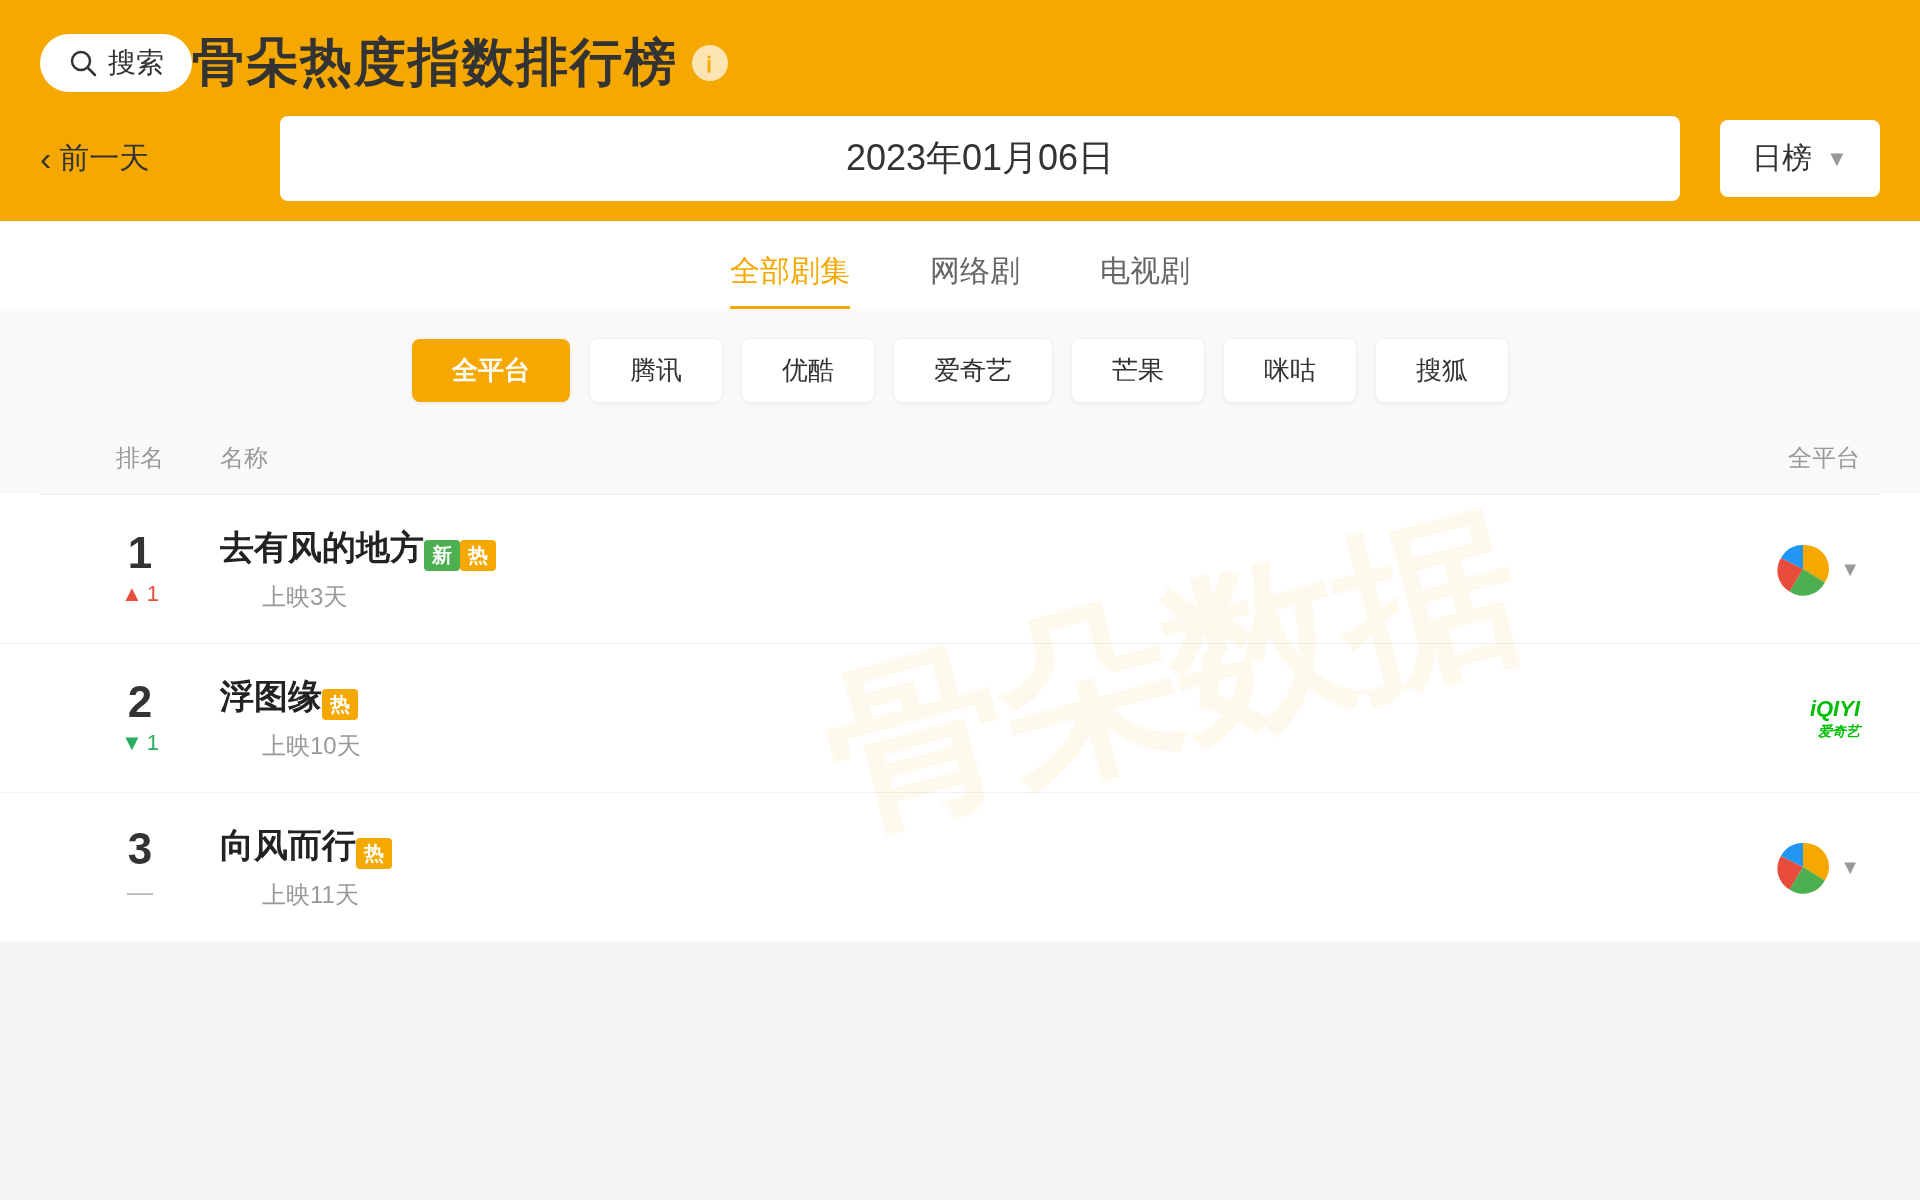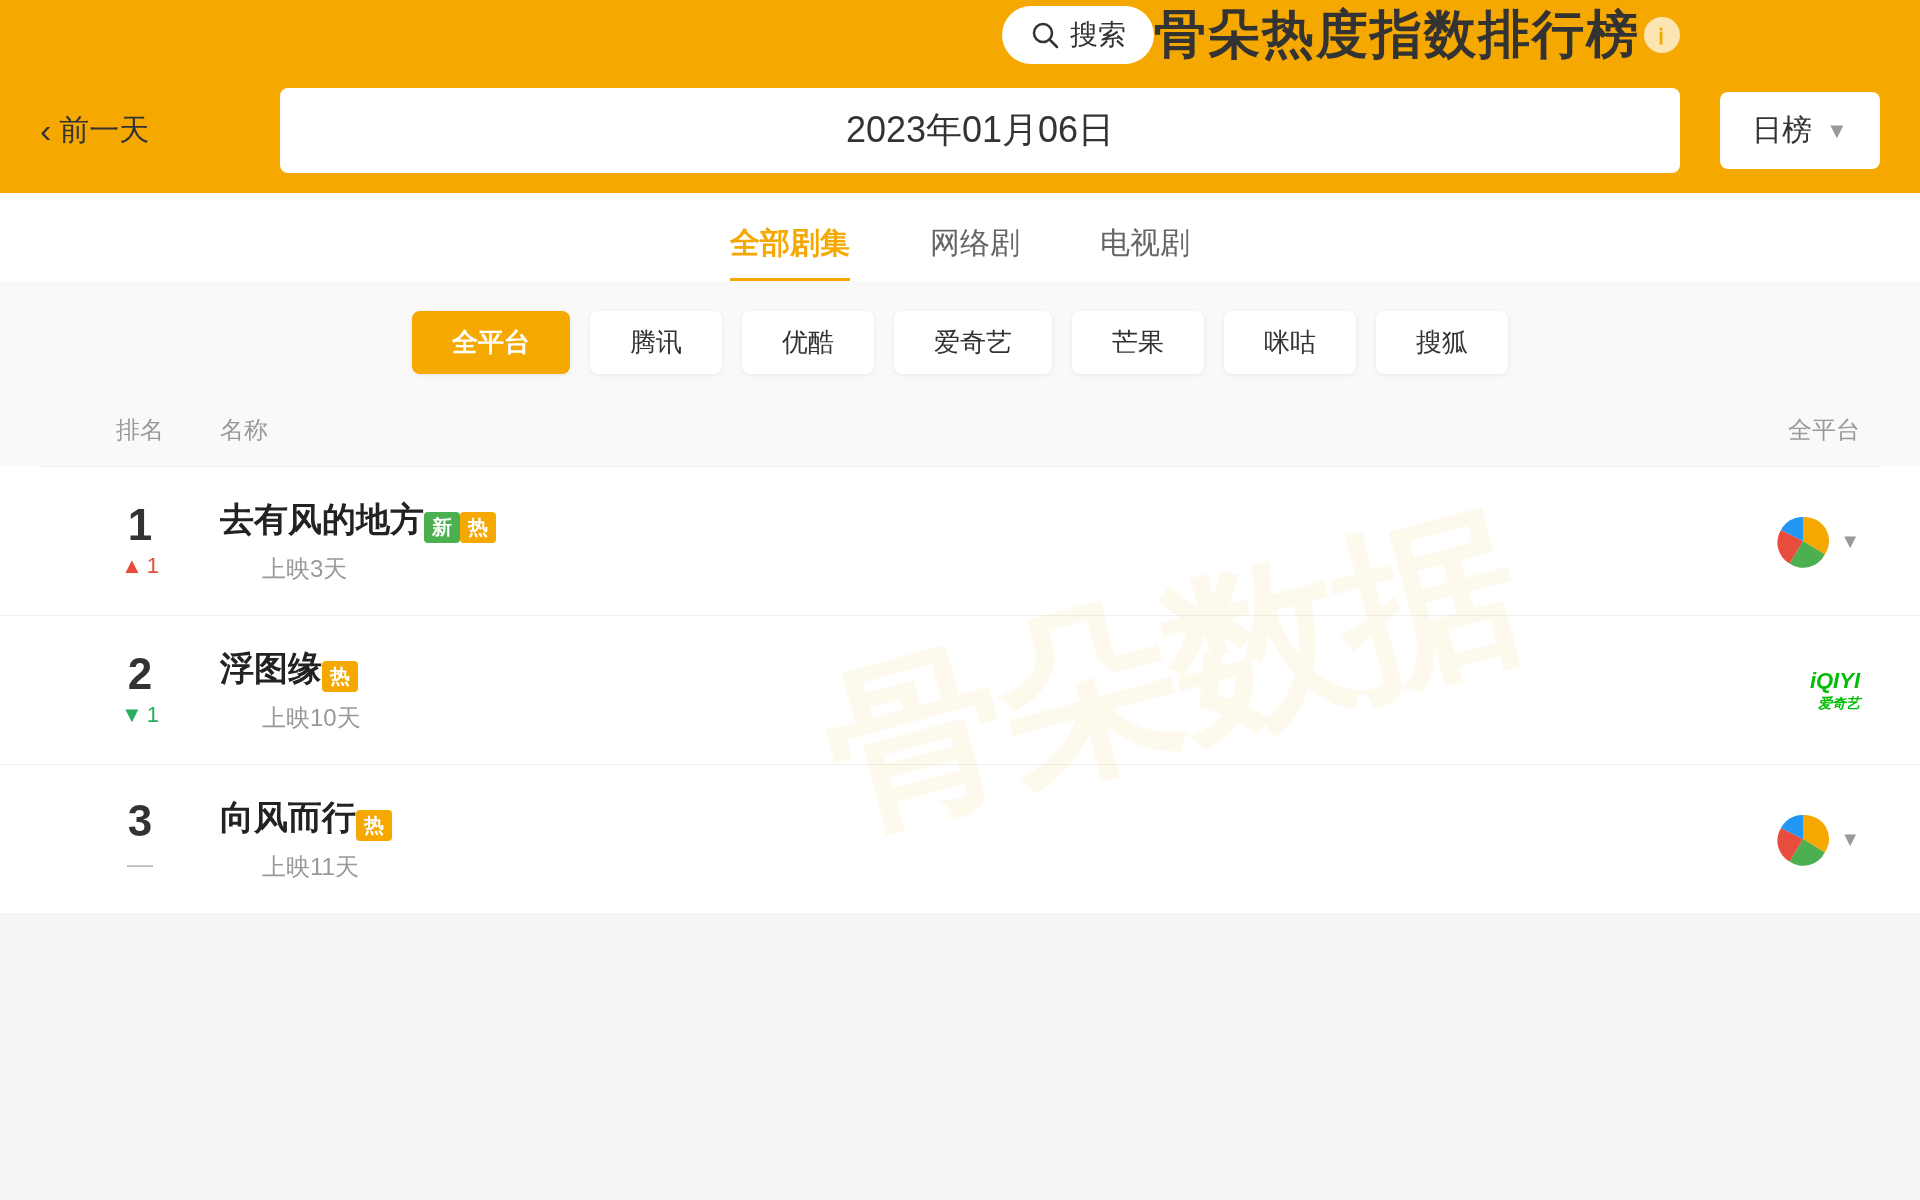--- a/index.html
+++ b/index.html
@@ -7,24 +7,24 @@
       font-family: 'PingFang SC', 'Microsoft YaHei', sans-serif;
       background: #f5f5f5;
       width: 1920px;
       min-height: 1200px;
       overflow-x: hidden;
     }
 
     
     .header {
       background: #F5A800;
-      padding: 0 40px 18px 40px;
-      display: flex;
-      align-items: center;
-      justify-content: flex-end;
+      padding: 28px 40px 18px 40px;
+      display: flex;
+      align-items: center;
+      justify-content: flex-start;
       position: relative;
     }
     .search-btn {
       display: flex;
       align-items: center;
       background: #fff;
       border-radius: 30px;
       padding: 10px 28px;
       gap: 10px;
       cursor: pointer;
@@ -37,21 +37,21 @@
       width: 30px;
       height: 30px;
     }
     .page-title {
       font-size: 52px;
       font-weight: 700;
       color: #333;
       letter-spacing: 2px;
       display: flex;
       align-items: center;
-      gap: 4px;
+      gap: 14px;
     }
     .info-icon {
       width: 36px;
       height: 36px;
       border-radius: 50%;
       background: rgba(255,255,255,0.7);
       display: flex;
       align-items: center;
       justify-content: center;
       font-size: 22px;
@@ -129,21 +129,21 @@
       font-size: 30px;
       color: #666;
       cursor: pointer;
       padding-bottom: 14px;
       border-bottom: 3px solid transparent;
       font-weight: 400;
     }
     .cat-tab.active {
       color: #F5A800;
       border-bottom: 3px solid #F5A800;
-      font-weight: 700;
+      font-weight: 400;
     }
 
     
     .platform-filter {
       display: flex;
       justify-content: center;
       align-items: center;
       gap: 20px;
       padding: 30px 0 20px 0;
       background: #f9f9f9;

